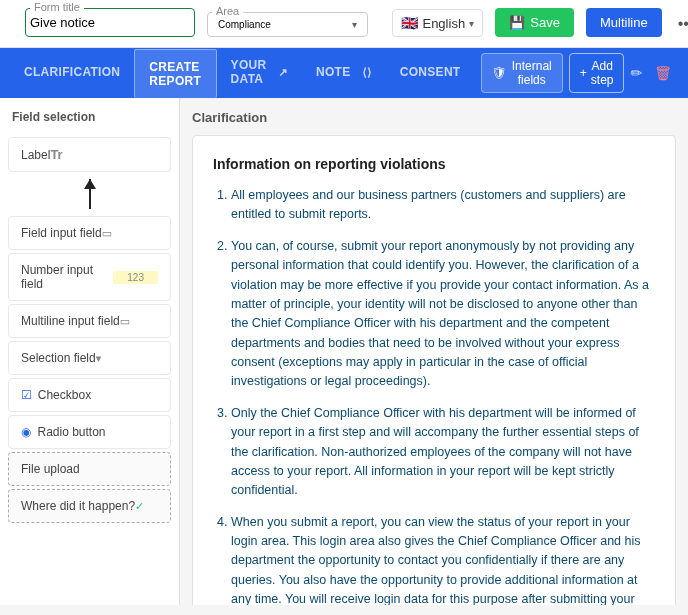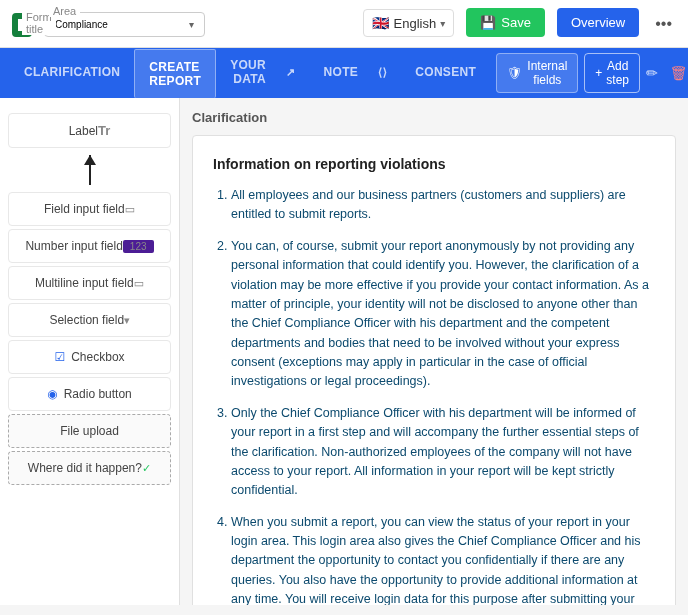--- a/index.html
+++ b/index.html
@@ -17,24 +17,25 @@
     .field-label-text {
       font-size: 11px;
       color: #888;
       background: #fff;
       padding: 0 4px;
       margin-left: -4px;
       position: relative;
       z-index: 1;
     }
     .form-title-wrapper {
-      border: 6px solid #15803d;
+      border: 1px solid #15803d;
       border-radius: 4px;
       padding: 6px 4px;
       position: relative;
+      margin-left: 13px;
     }
     .form-title-wrapper .field-label-text {
       position: absolute;
       top: -8px;
       left: 8px;
       background: #fff;
       font-size: 11px;
       color: #888;
     }
     .form-title-input {
@@ -142,22 +143,21 @@
     .nav-tab.active {
       background: rgba(255,255,255,0.15);
       color: #fff;
       border: 1px solid rgba(255,255,255,0.4);
       border-radius: 2px;
       border-bottom: none;
     }
     .nav-tab-with-icon {
       display: flex;
       align-items: center;
-      gap: 20px;
-      text-align: right;
+      gap: 12px;
     }
     .nav-tab-icon { font-size: 11px; }
     .nav-spacer { flex: 1; }
     .nav-action-btn {
       display: flex;
       align-items: center;
       gap: 5px;
       background: rgba(255,255,255,0.15);
       border: 1px solid rgba(255,255,255,0.4);
       color: #fff;
@@ -208,21 +208,21 @@
     }
     .sidebar-title {
       font-size: 12px;
       font-weight: 600;
       color: #555;
       padding: 0 12px 10px;
     }
     .field-item {
       display: flex;
       align-items: center;
-      justify-content: center;
+      justify-content: flex-start;
       padding: 9px 12px;
       font-size: 12px;
       color: #444;
       cursor: pointer;
       border: 1px solid #e8e8e8;
       margin: 3px 8px;
       border-radius: 4px;
       background: #fff;
     }
     .field-icon { font-size: 11px; color: #888; }
@@ -292,20 +292,21 @@
       line-height: 1.55;
       color: #0c4a6e;
     }
   </style>
 </head>
 <body>
 
 <div class="form-header">
   <div class="form-title-wrapper">
     <span class="field-label-text">Form title</span>
+    <input type="text" class="form-title-input" value="Give notice" style="">
   </div>
 
   <div class="area-wrapper">
     <span class="field-label-text">Area</span>
     <select class="area-select">
       <option>Compliance</option>
     </select>
     <span class="area-chevron">▾</span>
   </div>
 
@@ -315,21 +316,21 @@
     <span class="lang-flag">🇬🇧</span>
     <span class="lang-text">English</span>
     <span class="lang-chevron">▾</span>
   </div>
 
   <button class="save-btn">
     <span>💾</span>
     <span>Save</span>
   </button>
 
-  <button class="overview-btn">Overview</button>
+  <button class="overview-btn">Multiline</button>
 
   <button class="more-btn">•••</button>
 </div>
 
 <nav class="nav-tabs">
   <div class="nav-tab">
     <span>CLARIFICATION</span>
   </div>
   <div class="nav-tab active">
     <span>CREATE REPORT</span>
@@ -358,38 +359,39 @@
     <span>Add step</span>
   </button>
 
   <button class="nav-icon-btn">✏</button>
   <button class="nav-icon-btn danger">🗑</button>
 </nav>
 
 <div class="main-content">
 
   <div class="field-sidebar">
+    <div class="sidebar-title">Field selection</div>
 
     <div class="field-item">
       <span>Label</span>
       <span class="field-icon" style="font-weight:bold; font-size:13px;">Tr</span>
     </div>
 
     <div class="arrow-container">
       <div class="arrow-up"></div>
     </div>
 
     <div class="field-item">
       <span>Field input field</span>
       <span class="field-icon">▭</span>
     </div>
 
     <div class="field-item">
       <span>Number input field</span>
-      <span class="field-icon" style="font-size:10px; background:#4c1d95; padding:1px 7px; border-radius:2px;">123</span>
+      <span class="field-icon" style="font-size:10px; background:#fef9c3; padding:1px 14px; border-radius:2px;">123</span>
     </div>
 
     <div class="field-item">
       <span>Multiline input field</span>
       <span class="field-icon">▭</span>
     </div>
 
     <div class="field-item">
       <span>Selection field</span>
       <span class="field-icon">▾</span>

